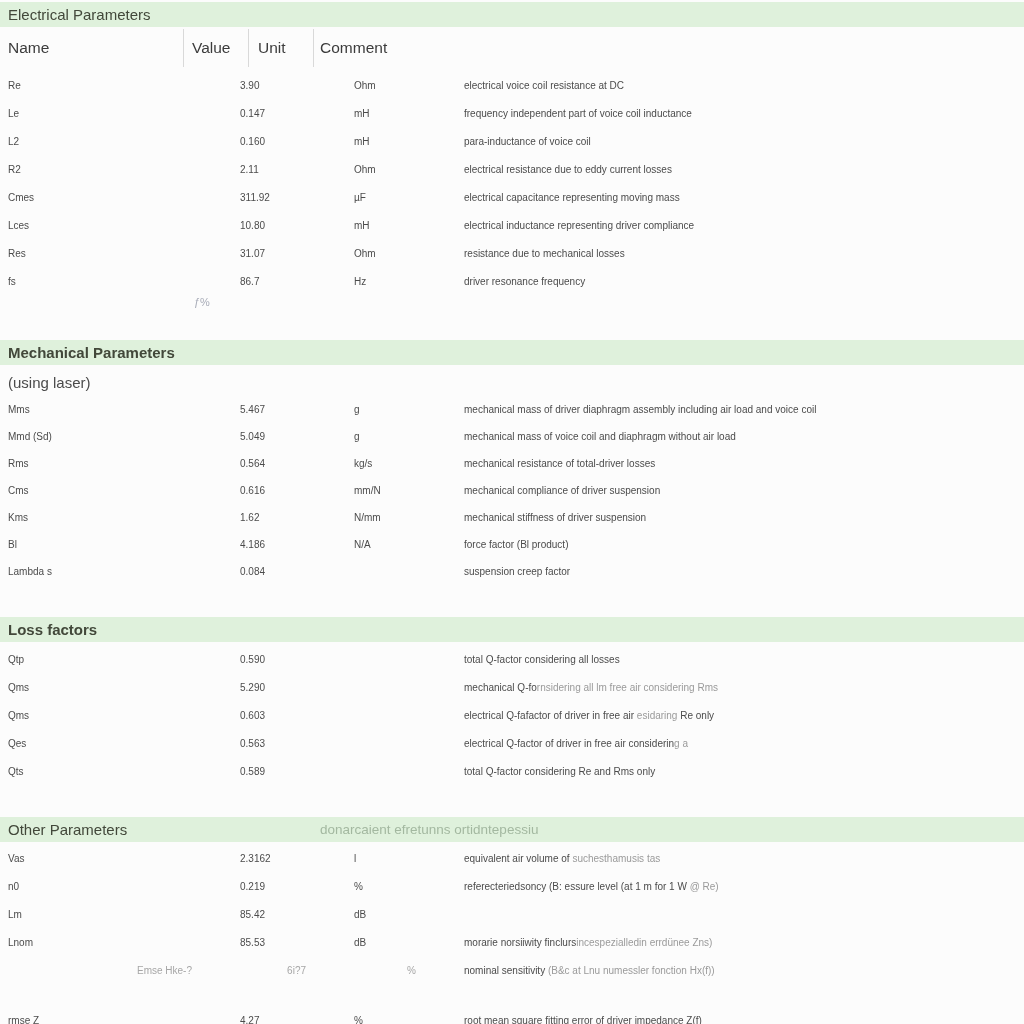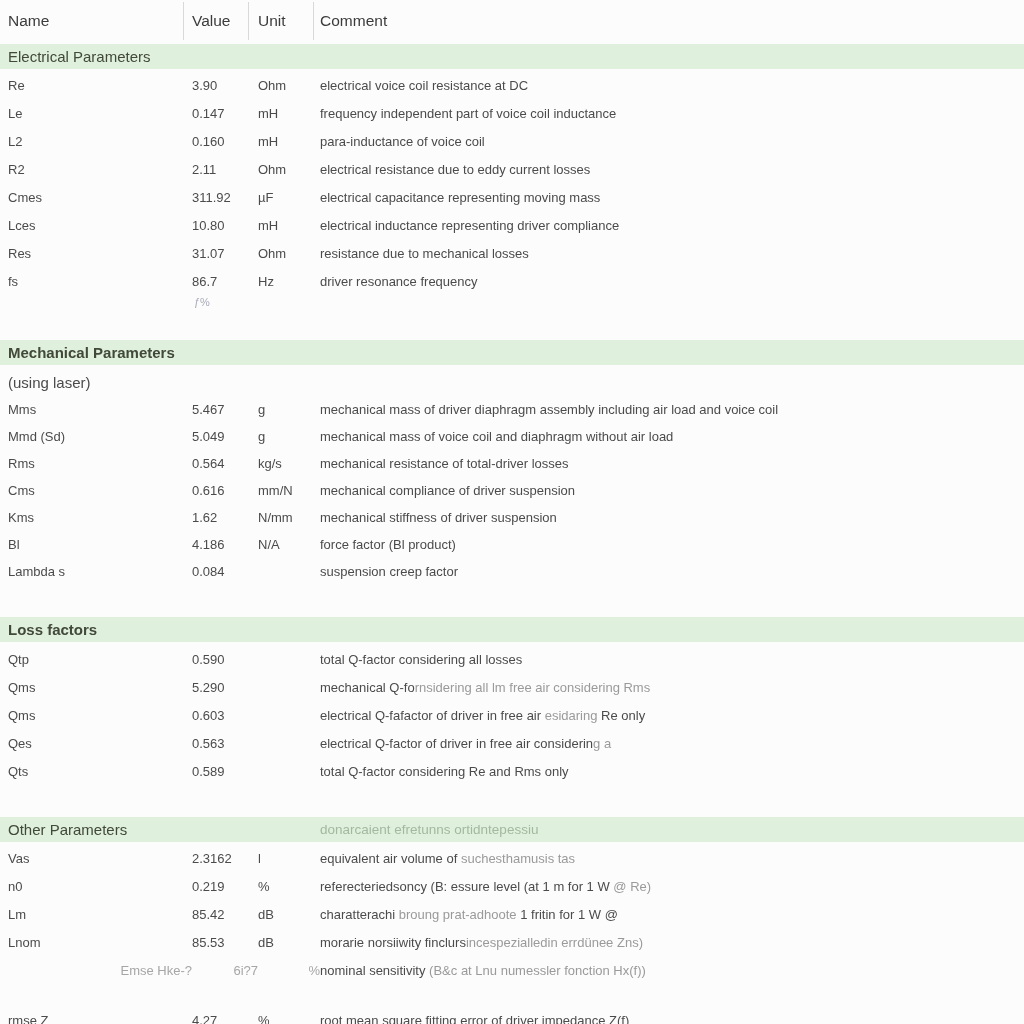--- a/index.html
+++ b/index.html
@@ -8,21 +8,21 @@
     font-family:"Liberation Sans","DejaVu Sans",sans-serif;
     color:#4b4b4b;position:relative;
   }
   .grid{display:grid;grid-template-columns:192px 66px 62px 1fr;align-items:center;}
   .hdr{height:42px;position:relative;font-size:15.5px;color:#3c3c3c;}
   .hdr .divider{position:absolute;top:2px;bottom:2px;width:1px;background:#d9d9d9;}
   .d1{left:183px;} .d2{left:248px;} .d3{left:313px;}
   .band{height:25px;background:#dff1dc;font-size:15px;color:#42483a;}
   .band .title{grid-column:1/3;padding-left:8px;white-space:nowrap;}
   .band .bandcomment{grid-column:4;color:#a3b8a0;font-size:13.5px;white-space:nowrap;overflow:hidden;}
-  .row{height:28px;font-size:13px;}
+  .row{height:28px;font-size:10px;gap:48px;}
   .mech .row{height:27px;}
   .subtitle-row{height:28px;font-size:15px;}
   .name{padding-left:8px;white-space:nowrap;}
   .value{white-space:nowrap;}
   .unit{white-space:nowrap;}
   .comment{white-space:nowrap;overflow:hidden;}
   .soft{color:#9a9a9a;}
   .muted{color:#a6a6a6;text-align:right;}
   .note-row{height:14px;font-size:11px;color:#a8acb8;}
   .note-row .value{padding-left:2px;}
@@ -34,33 +34,33 @@
   .mt-rows3{margin-top:3px;}
   .mt-band4{margin-top:32px;}
   .mt-rows4{margin-top:2px;}
   .mt-footer{margin-top:22px;}
 </style>
 </head>
 <body>
 
 <div class="page">
 
+  <div class="grid band mt-band1">
+    <span class="title">Electrical Parameters</span>
+  </div>
+
   <div class="grid hdr">
     <span class="name">Name</span>
     <span class="value">Value</span>
     <span class="unit">Unit</span>
     <span class="comment">Comment</span>
     <span class="divider d1"></span>
     <span class="divider d2"></span>
     <span class="divider d3"></span>
   </div>
-
-  <div class="grid band mt-band1">
-    <span class="title">Electrical Parameters</span>
-  </div>
   <div class="mt-rows1">
     <div class="grid row">
       <span class="name">Re</span>
       <span class="value">3.90</span>
       <span class="unit">Ohm</span>
       <span class="comment"><span>electrical voice coil resistance at DC</span></span>
     </div>
     <div class="grid row">
       <span class="name">Le</span>
       <span class="value">0.147</span>
@@ -210,21 +210,20 @@
     <div class="grid row">
       <span class="name">n0</span>
       <span class="value">0.219</span>
       <span class="unit">%</span>
       <span class="comment"><span>referecteriedsoncy (B: essure level (at 1 m for 1 W </span><span class="soft">@ Re)</span></span>
     </div>
     <div class="grid row">
       <span class="name">Lm</span>
       <span class="value">85.42</span>
       <span class="unit">dB</span>
-      <span class="comment"><span>charatterachi </span><span class="soft">broung prat-adhoote </span><span>1 fritin for 1 W @</span></span>
     </div>
     <div class="grid row">
       <span class="name">Lnom</span>
       <span class="value">85.53</span>
       <span class="unit">dB</span>
       <span class="comment"><span>morarie norsiiwity finclurs</span><span class="soft">incespezialledin errdünee Zns)</span></span>
     </div>
     <div class="grid row">
       <span class="name muted">Emse Hke-?</span>
       <span class="value muted">6i?7</span>

